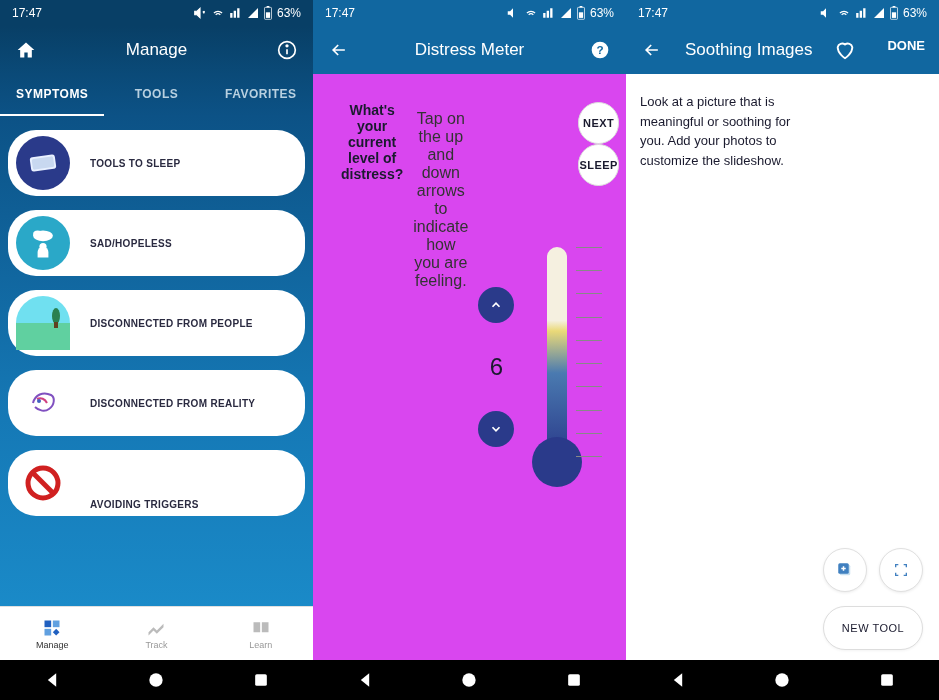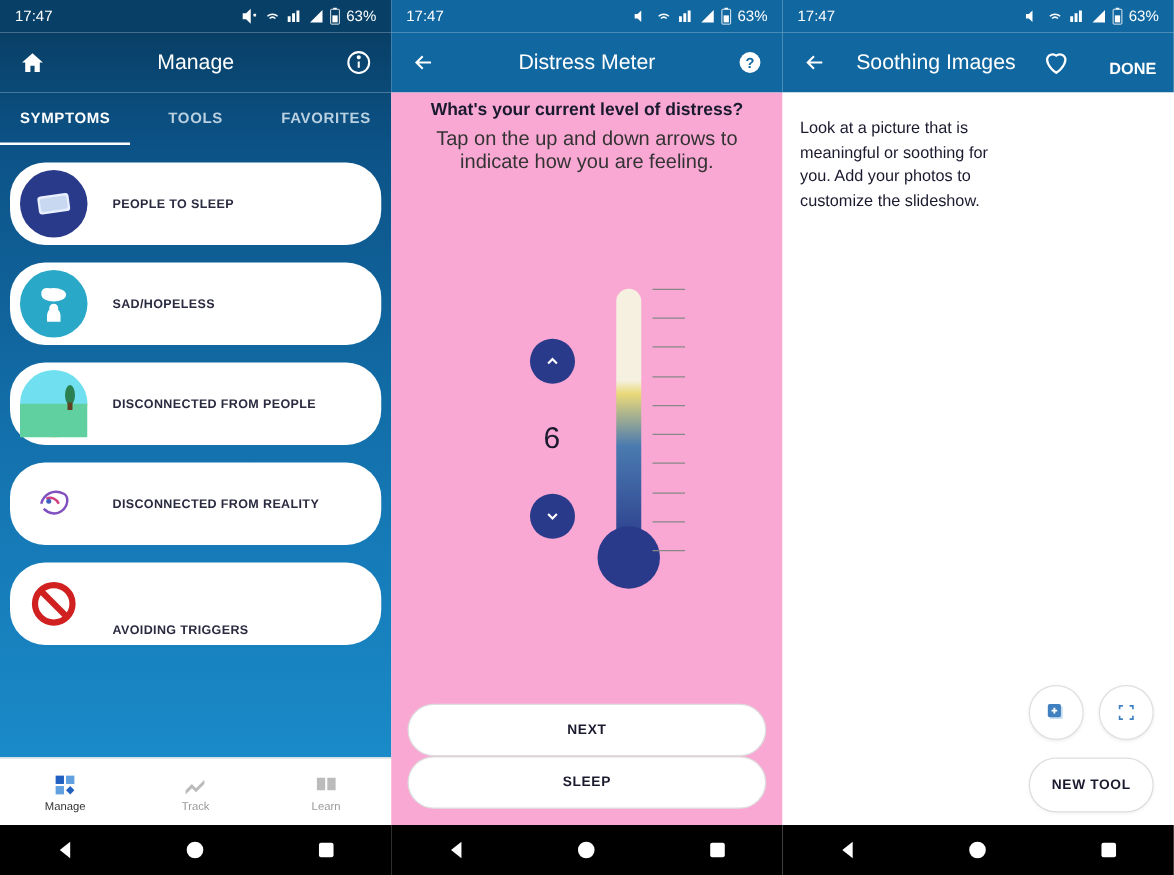--- a/index.html
+++ b/index.html
@@ -13,21 +13,21 @@
 .sb-dark { background: #083f66; color: #fff; }
 .sb-light { background: #1167a0; color: #fff; }
 .sb-white { background: #1167a0; color: #fff; }
 
 
 .appbar { height: 48px; display: flex; align-items: center; justify-content: space-between; padding: 0 14px; }
 .ab-dark { background: linear-gradient(to bottom, #083f66, #0a4a78); color: #fff; }
 .ab-light { background: #1167a0; color: #fff; }
 .appbar-title { font-size: 17px; font-weight: 400; flex: 1; text-align: center; }
 .appbar-icon { width: 24px; height: 24px; display: flex; align-items: center; justify-content: center; }
-.appbar-right { display: flex; gap: 30px; align-items: flex-end; }
+.appbar-right { display: flex; gap: 30px; align-items: flex-start; }
 .done-btn { font-size: 13px; font-weight: 600; color: #fff; }
 
 
 .tabs { height: 42px; display: flex; background: linear-gradient(to bottom, #0a4a78, #0c5286); }
 .tab { flex: 1; display: flex; align-items: center; justify-content: center; color: #b8d0e0; font-size: 12px; font-weight: 600; letter-spacing: 0.5px; border-bottom: 2px solid transparent; }
 .tab.active { color: #fff; border-bottom: 2px solid #fff; }
 
 
 .p1-body { flex: 1; background: linear-gradient(to bottom, #0c5286, #1578b5 60%, #1a8ac8); overflow-y: auto; padding: 14px 8px; }
 .symptom-card { background: #fff; border-radius: 28px; height: 66px; margin-bottom: 14px; display: flex; align-items: center; padding: 6px 8px; }
@@ -40,21 +40,21 @@
 .bn-item { flex: 1; display: flex; flex-direction: column; align-items: center; justify-content: center; gap: 2px; }
 .bn-icon { width: 20px; height: 20px; }
 .bn-label { font-size: 9px; color: #999; }
 .bn-item.active .bn-label { color: #333; }
 
 
 .sysnav { height: 40px; background: #000; display: flex; align-items: center; justify-content: space-around; }
 .sysnav-btn { width: 20px; height: 20px; }
 
 
-.p2-body { flex: 1; background: #f9a8d4; display: flex; flex-direction: column; padding: 5px; }
+.p2-body { flex: 1; background: #d946ef; display: flex; flex-direction: row; padding: 28px; }
 .p2-heading { text-align: center; font-size: 14px; font-weight: 600; color: #1a1a2e; }
 .p2-sub { text-align: center; font-size: 16px; color: #333; margin-top: 8px; padding: 0 10px; }
 .meter-area { flex: 1; display: flex; align-items: center; justify-content: center; gap: 30px; position: relative; }
 .arrows-col { display: flex; flex-direction: column; align-items: center; gap: 30px; }
 .arrow-btn { width: 36px; height: 36px; border-radius: 50%; background: #2a3a8a; display: flex; align-items: center; justify-content: center; }
 .meter-value { font-size: 24px; font-weight: 400; color: #1a1a2e; }
 .thermometer { position: relative; width: 26px; height: 240px; }
 .thermo-tube { position: absolute; top: 0; left: 3px; width: 20px; height: 210px; border-radius: 10px; background: linear-gradient(to bottom, #f5f0e0 0%, #f5f0e0 35%, #ead978 40%, #4a7ab0 60%, #2a3a8a 100%); }
 .thermo-bulb { position: absolute; bottom: 0; left: -12px; width: 50px; height: 50px; border-radius: 50%; background: #2a3a8a; }
 .ticks { position: absolute; left: 32px; top: 0; height: 210px; display: flex; flex-direction: column; justify-content: space-between; }
@@ -65,21 +65,21 @@
 
 .p3-body { flex: 1; background: #fff; display: flex; flex-direction: row; }
 .hero-img { height: 208px; position: relative; overflow: hidden; }
 .sky { position: absolute; inset: 0; background: linear-gradient(to bottom, #2a4560 0%, #3a5a75 20%, #a8956a 35%, #d4a860 45%, #e8c880 50%, #3a6078 55%, #2a5060 60%, #8a7050 65%, #a06830 75%, #704820 100%); }
 .sun { position: absolute; top: 42%; left: 55%; width: 20px; height: 20px; border-radius: 50%; background: #fff8e0; box-shadow: 0 0 30px 15px rgba(255,248,200,0.6); }
 .clouds { position: absolute; top: 10%; left: 0; right: 0; height: 60px; background: radial-gradient(ellipse 80px 20px at 30% 50%, rgba(60,50,40,0.6), transparent), radial-gradient(ellipse 100px 25px at 70% 30%, rgba(50,40,35,0.5), transparent); }
 .p3-desc { padding: 18px 14px; font-size: 13px; color: #1a1a2e; line-height: 1.5; }
 .p3-bottom { margin-top: auto; padding: 10px 16px; }
 .p3-icon-row { display: flex; gap: 12px; margin-bottom: 14px; }
 .circle-icon-btn { width: 44px; height: 44px; border-radius: 50%; background: #fff; border: 1px solid #e0e0e0; display: flex; align-items: center; justify-content: center; box-shadow: 0 1px 3px rgba(0,0,0,0.08); }
-.new-tool-btn { height: 44px; border-radius: 22px; border: 1px solid #ddd; background: #fff; display: flex; align-items: center; justify-content: center; font-size: 11px; font-weight: 700; color: #1a1a2e; letter-spacing: 0.5px; box-shadow: 0 1px 3px rgba(0,0,0,0.05); }
+.new-tool-btn { height: 44px; border-radius: 22px; border: 1px solid #ddd; background: #fff; display: flex; align-items: center; justify-content: center; font-size: 11px; font-weight: 400; color: #1a1a2e; letter-spacing: 0.5px; box-shadow: 0 1px 3px rgba(0,0,0,0.05); }
 
 svg { display: block; }
 </style>
 </head>
 <body>
 
 <div class="container">
 
 <div class="phone">
   <div class="statusbar sb-dark">
@@ -129,21 +129,21 @@
   </div>
 
   <div class="p1-body">
     <div class="symptom-card">
       <div class="symptom-icon" style="background:#2a3a8a">
         <svg width="36" height="36" viewBox="0 0 40 40">
               <rect x="6" y="12" width="28" height="16" rx="3" fill="#e8f0ff" transform="rotate(-8 20 20)"></rect>
               <rect x="8" y="14" width="24" height="12" rx="2" fill="#c8d8f0" transform="rotate(-8 20 20)"></rect>
             </svg>
       </div>
-      <span class="symptom-label">PEOPLE TO SLEEP</span>
+      <span class="symptom-label">TOOLS TO SLEEP</span>
     </div>
     <div class="symptom-card">
       <div class="symptom-icon" style="background:#2aa8c8">
         <svg width="36" height="36" viewBox="0 0 40 40">
               <ellipse cx="20" cy="12" rx="11" ry="6" fill="#fff"></ellipse>
               <ellipse cx="14" cy="10" rx="5" ry="4" fill="#fff"></ellipse>
               <circle cx="20" cy="24" r="4" fill="#fff"></circle>
               <path d="M14 36v-6a6 6 0 0112 0v6" fill="#fff"></path>
             </svg>
       </div>

